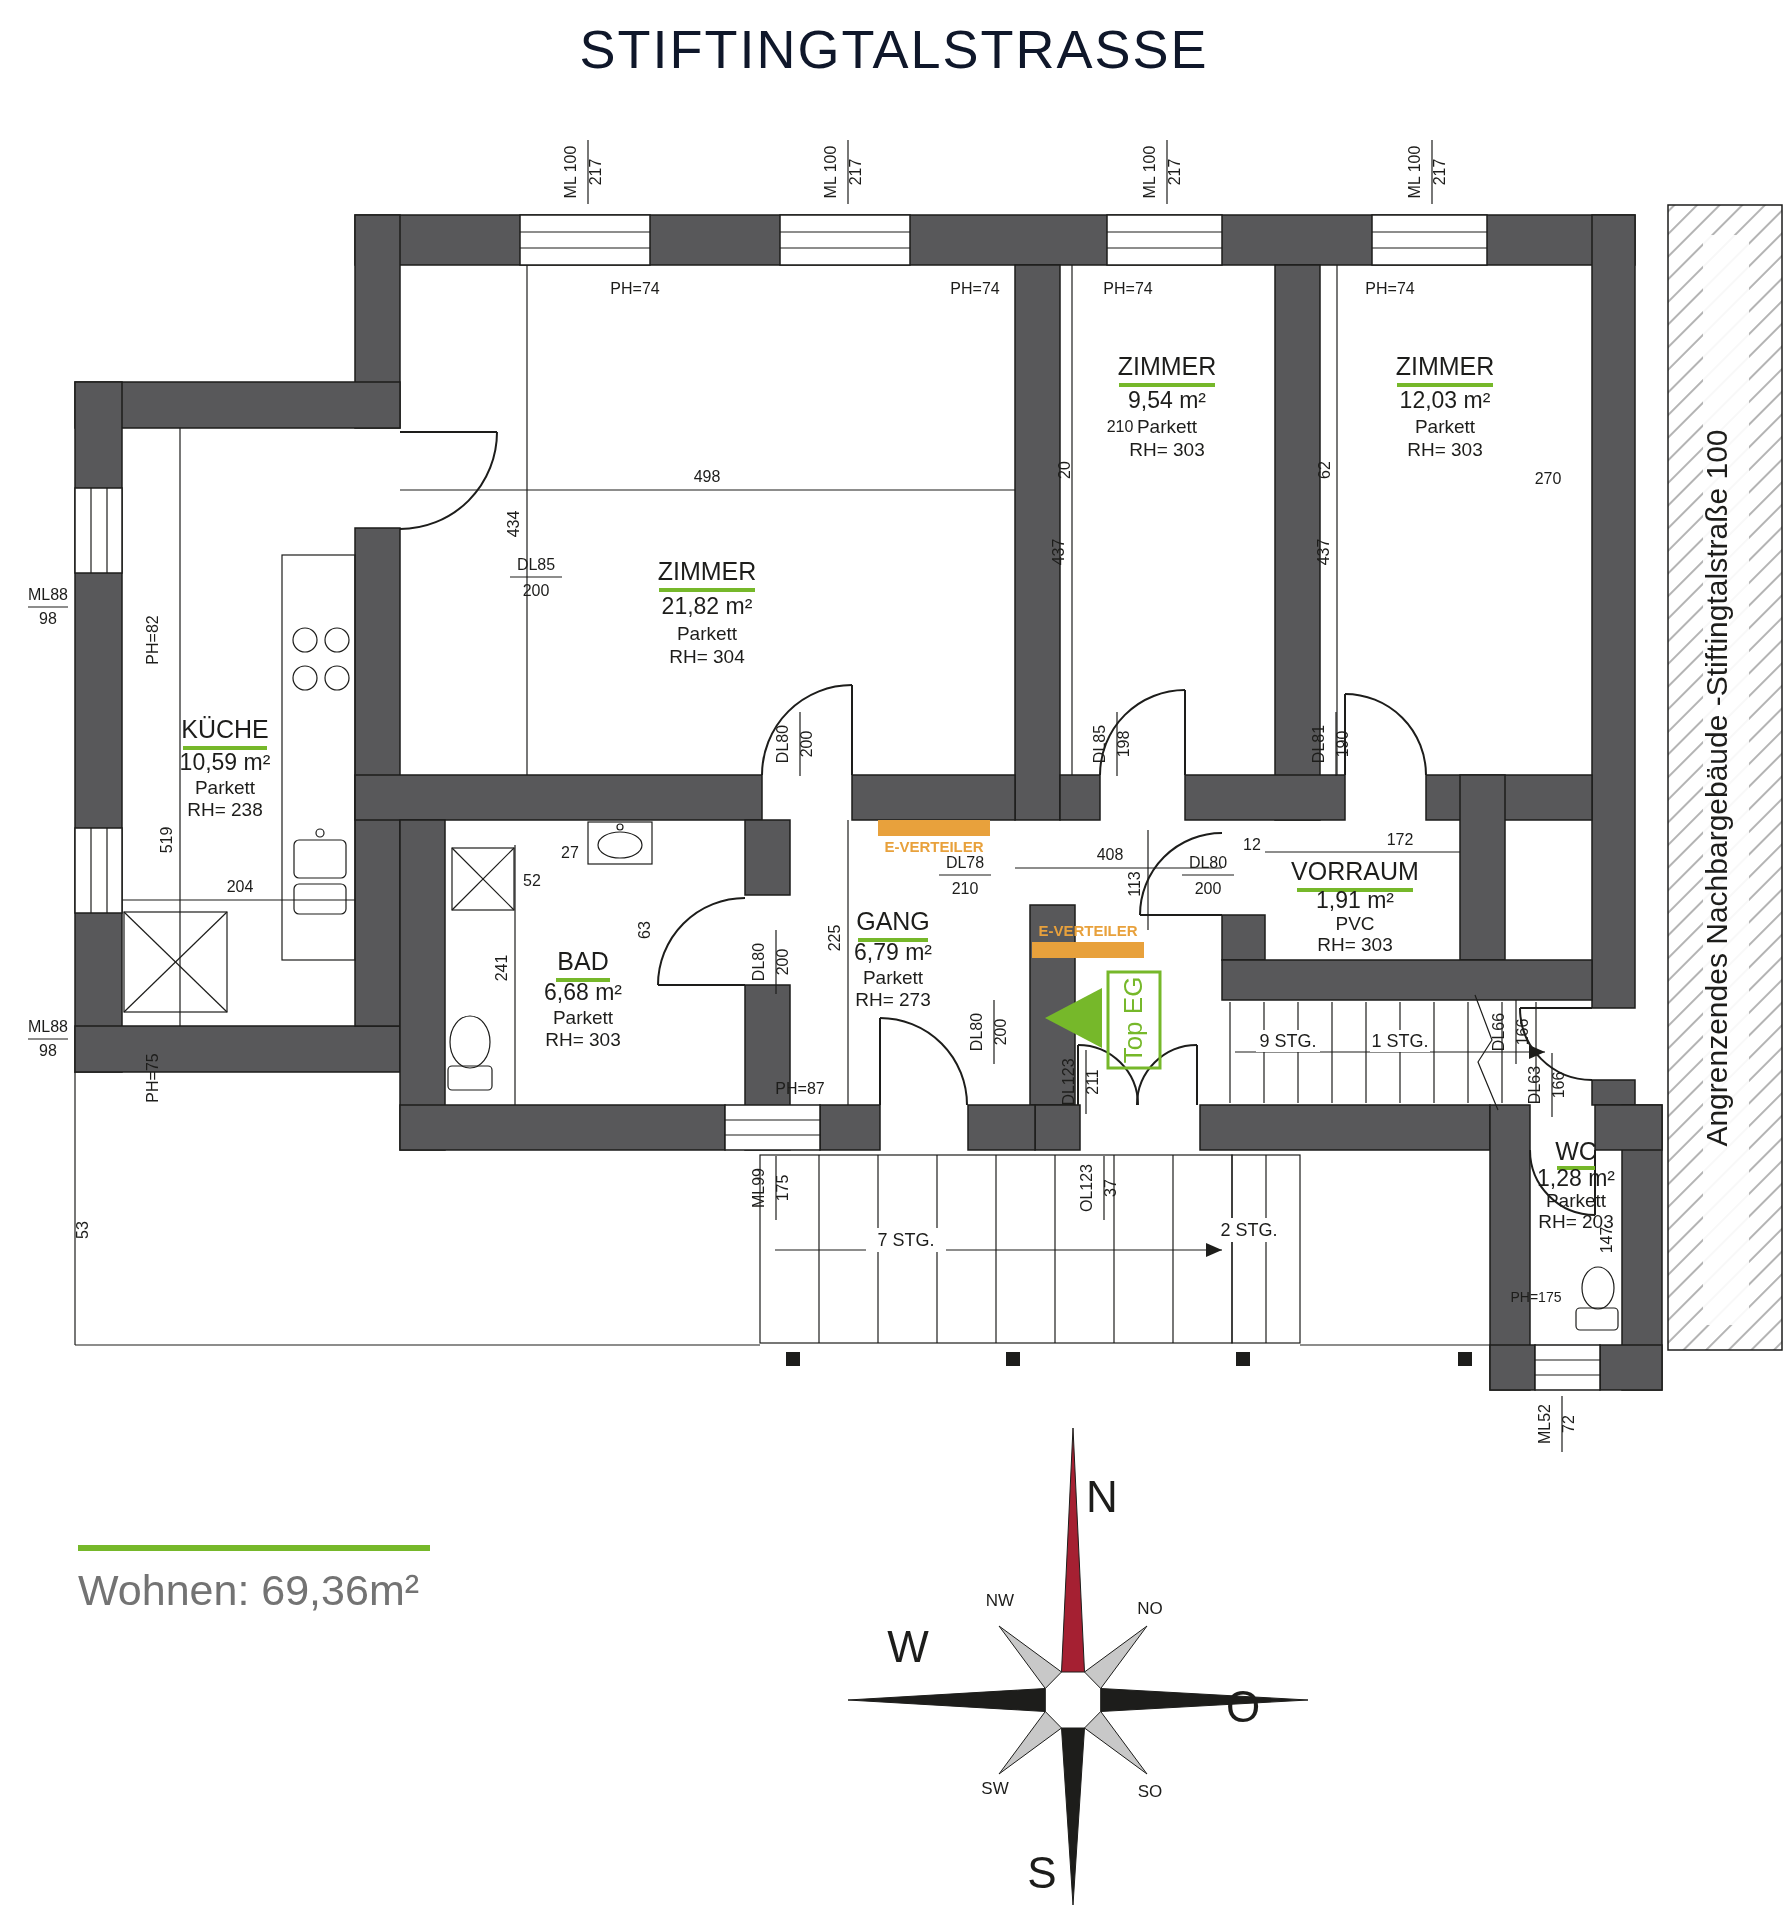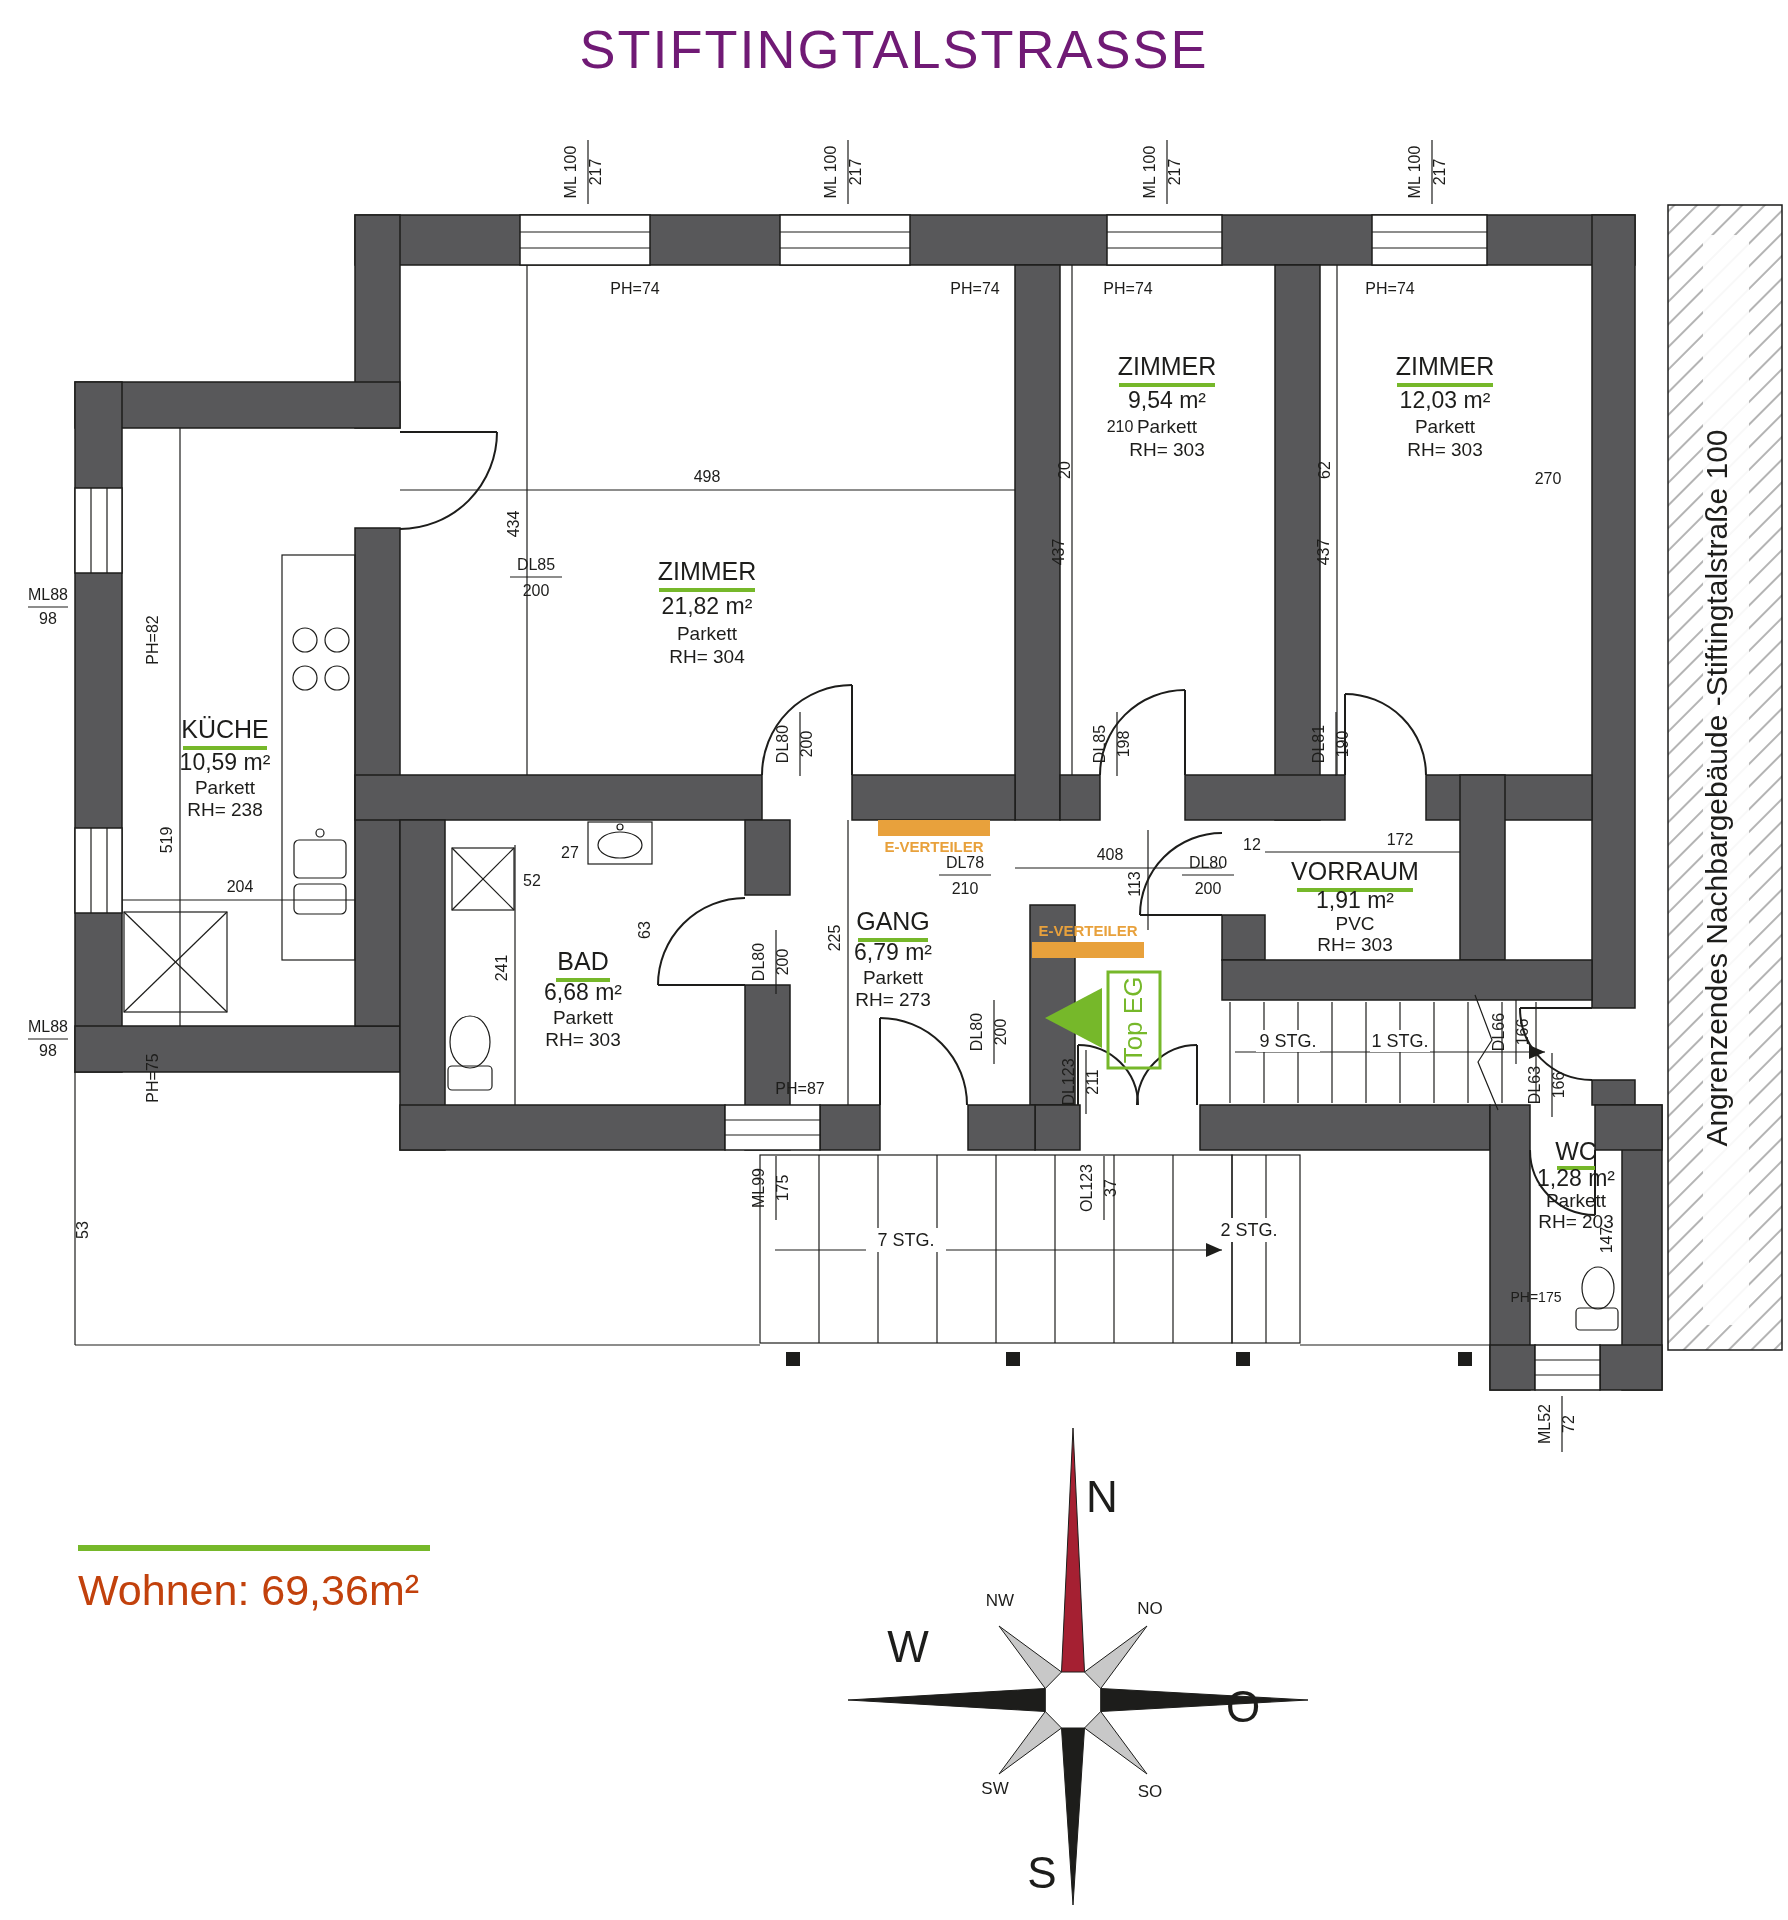--- a/index.html
+++ b/index.html
@@ -1,24 +1,24 @@
 <!DOCTYPE html>
 <html><head>
 <meta charset="utf-8">
 <style>
   *{margin:0;padding:0;box-sizing:border-box}
   html,body{background:#fff}
   body{width:1788px;height:1920px;font-family:"Liberation Sans",sans-serif}
   .page{position:relative;width:1788px;height:1920px;background:#fff;overflow:hidden}
   .title{position:absolute;top:18px;left:0;width:100%;text-align:center;font-size:54px;
-         letter-spacing:2px;color:#701a75;font-weight:400}
+         letter-spacing:2px;color:#0f172a;font-weight:400}
   svg.plan{position:absolute;left:0;top:0}
   .fH{position:absolute;left:78px;top:1482px;font-size:46px;color:#3c3c3b}
   .fU{position:absolute;left:78px;top:1545px;width:352px;height:6px;background:#76b82a}
-  .fL{position:absolute;left:78px;top:1566px;font-size:43px;color:#c2410c}
+  .fL{position:absolute;left:78px;top:1566px;font-size:43px;color:#737373}
   
   .wall{fill:#58585a;stroke:#1d1d1b;stroke-width:1.5}
   .win{fill:#fff;stroke:#1d1d1b;stroke-width:1.5}
   .hair{stroke:#1d1d1b;stroke-width:1.2;fill:none}
   .thin{stroke:#1d1d1b;stroke-width:2;fill:none}
   text{fill:#1d1d1b}
   .rn{font-size:25px;text-anchor:middle}
   .ra{font-size:23px;text-anchor:middle}
   .rs{font-size:19px;text-anchor:middle}
   .dim{font-size:16px;text-anchor:middle}

